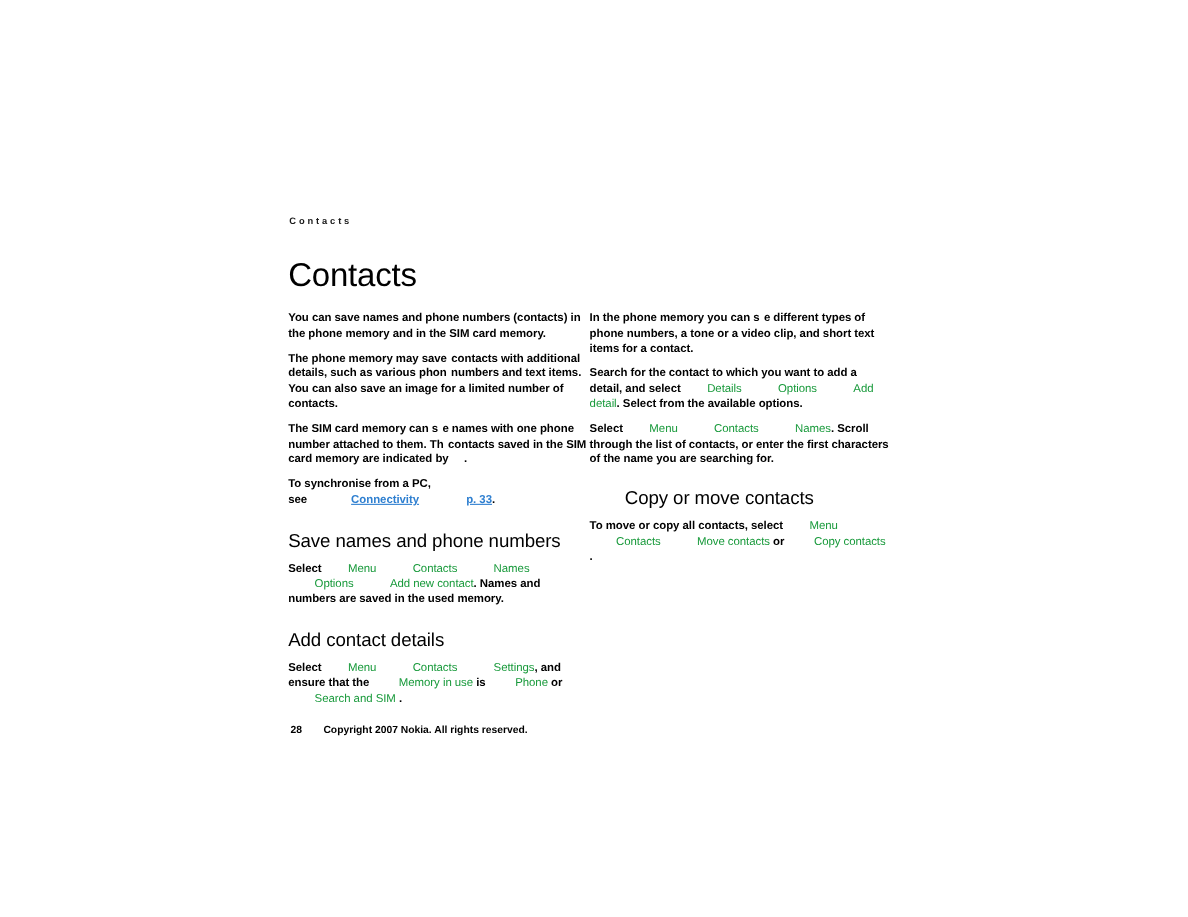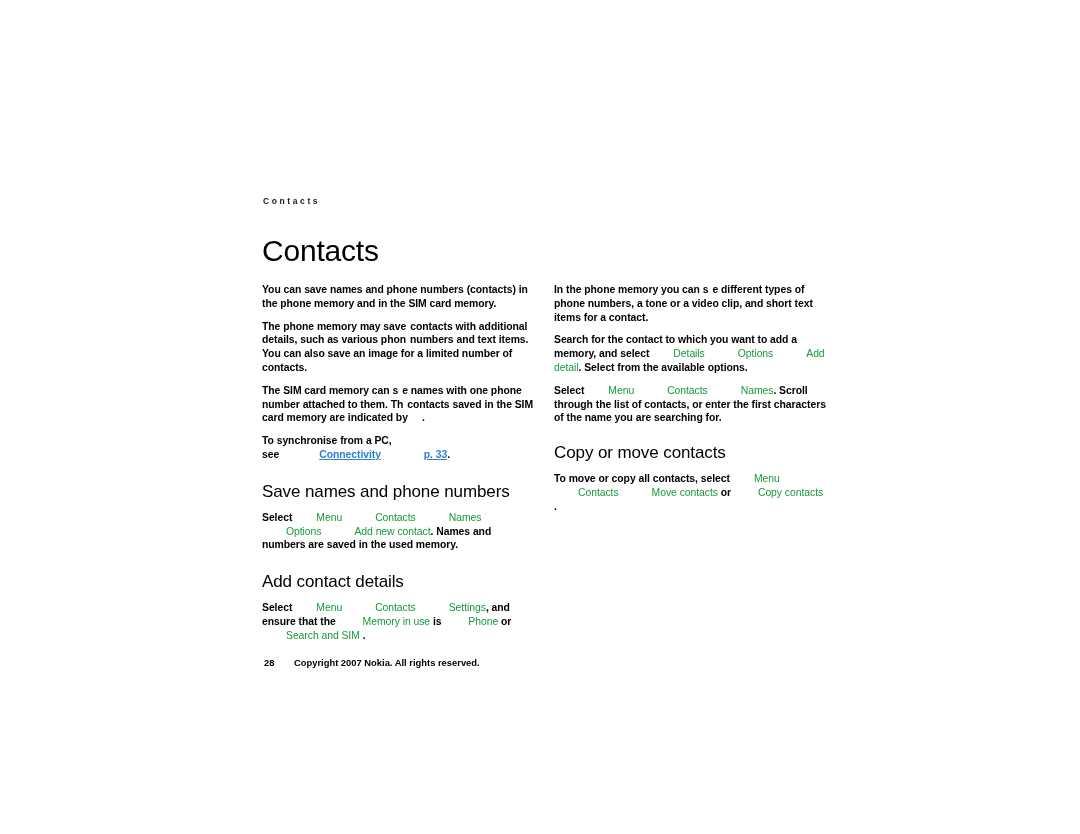--- a/index.html
+++ b/index.html
@@ -45,21 +45,20 @@
     letter-spacing: -0.2px;
   }
 
   
   .columns {
     position: absolute;
     left: 262px;
     top: 283px;
     width: 566px;
     display: flex;
-    gap: 18px;
   }
   .col {
     width: 274px;
   }
 
   
   p.body {
     margin: 0 0 9px 0;
     font-size: 10.4px;
     line-height: 13.8px;
@@ -71,21 +70,21 @@
 
   
   h2.section {
     margin: 20px 0 9px 0;
     font-size: 17px;
     font-weight: normal;
     line-height: 20px;
     color: #000000;
     letter-spacing: -0.1px;
   }
-  h2.section.tight { margin-top: 18px; }
+  h2.section.tight { margin-top: 18px; margin-left: 32px; }
 
   
   .menu {
     color: #17993a;
     font-weight: normal;
     margin-left: 24px;
   }
   .link {
     color: #2e7fd0;
     font-weight: bold;
@@ -172,21 +171,21 @@
 
     </div>
 
     <div class="col">
 
       <p class="body">
         <span>In the phone memory you can s</span><span class="missing-glyph small"></span><span>e different types of phone numbers, a tone or a video clip, and short text items for a contact.</span>
       </p>
 
       <p class="body">
-        <span>Search for the contact to which you want to add a memory, and select</span><span class="menu">Details</span><span class="sep"></span><span class="menu">Options</span><span class="sep"></span><span class="menu">Add detail</span><span>. Select from the available options.</span>
+        <span>Search for the contact to which you want to add a detail, and select</span><span class="menu">Details</span><span class="sep"></span><span class="menu">Options</span><span class="sep"></span><span class="menu">Add detail</span><span>. Select from the available options.</span>
       </p>
 
 
       <p class="body">
         <span class="sel">Select</span><span class="menu">Menu</span><span class="sep"></span><span class="menu">Contacts</span><span class="sep"></span><span class="menu">Names</span><span>. Scroll through the list of contacts, or enter the first characters of the name you are searching for.</span>
       </p>
 
       <h2 class="section tight">Copy or move contacts</h2>
 
 

